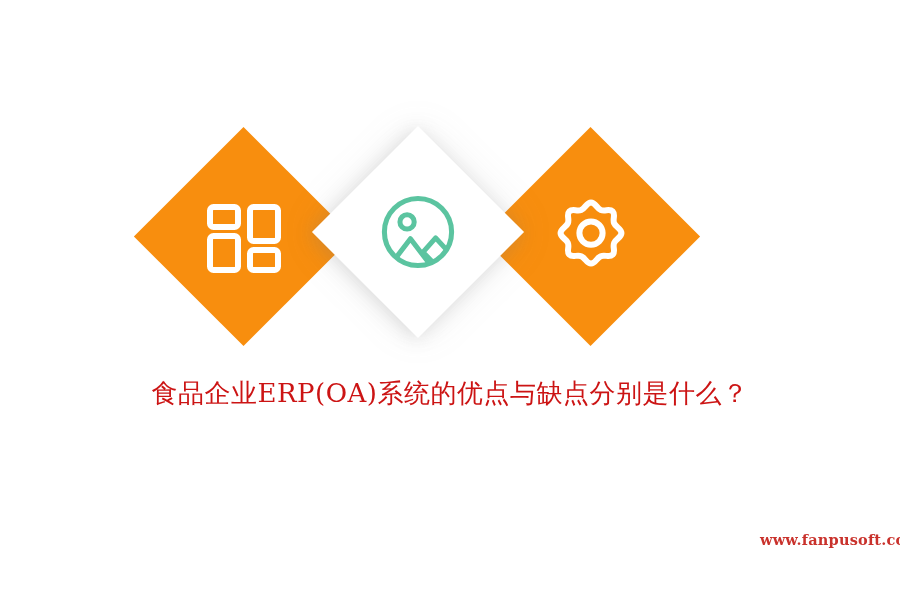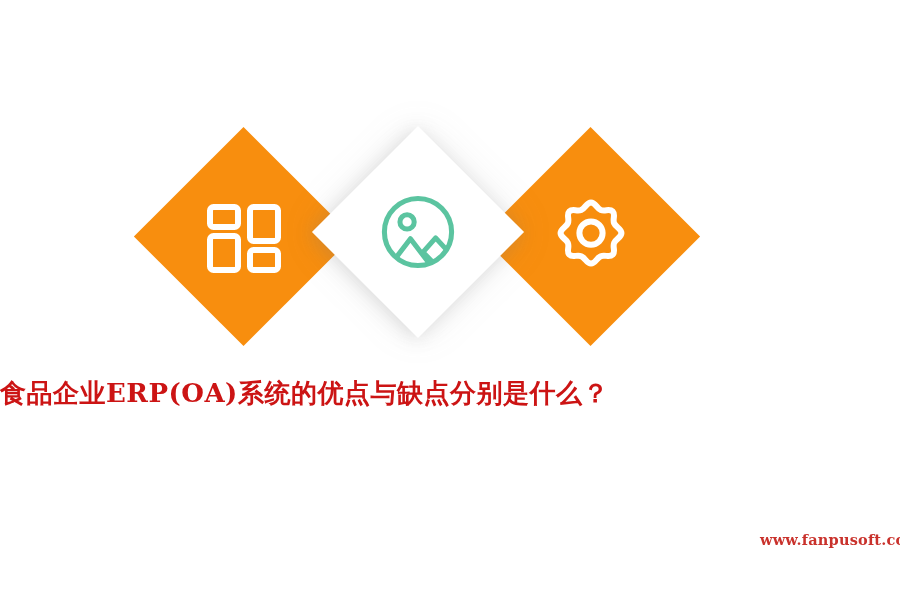--- a/index.html
+++ b/index.html
@@ -73,27 +73,27 @@
     height: 150px;
     z-index: 3;
   }
 
   
   #headline {
     position: absolute;
     left: 0;
     top: 372px;
     width: 900px;
-    text-align: left;
+    text-align: center;
     color: #cc1414;
     font-size: 26px;
     line-height: 43px;
     letter-spacing: 0.5px;
     font-family: "DejaVu Serif", "Liberation Serif", serif;
-    font-weight: 700;
+    font-weight: 400;
     white-space: nowrap;
   }
   #headline .line {
     display: block;
   }
 
   
   #watermark {
     position: absolute;
     right: 12px;

